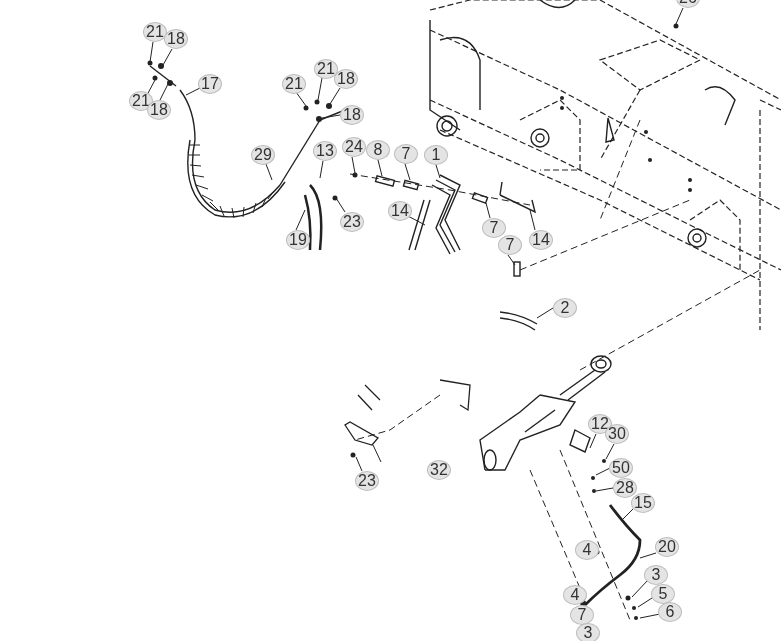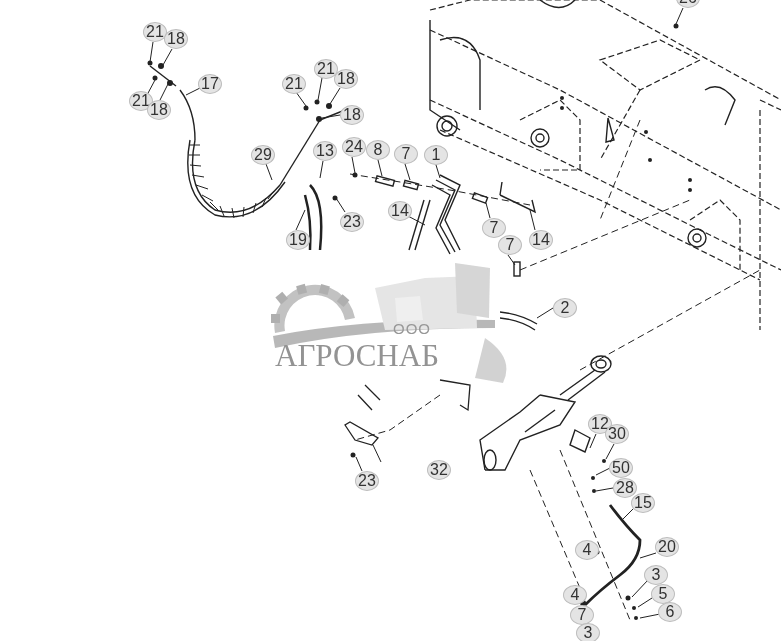--- a/index.html
+++ b/index.html
@@ -179,41 +179,20 @@
         <path d="M652 598 L638 607"></path>
           <path d="M583 596 L574 590"></path>
         <path d="M660 614 L640 618"></path>
           <path d="M590 612 L582 605"></path>
         <path d="M596 632 L590 628"></path>
           <path d="M683 8 L676 24"></path>
       </g>
     </g>
   </svg>
 
-  <div class="watermark">
-    <svg width="290" height="130" viewBox="0 0 290 130" style="position:absolute;left:0;top:0;">
-      <g fill="#bdbdbd">
-        <path d="M30 75 A40 40 0 1 1 110 60 L100 62 A30 30 0 1 0 40 73 Z"></path>
-        <g fill="#a9a9a9">
-          <rect x="32" y="36" width="9" height="9" transform="rotate(-40 36 40)"></rect>
-          <rect x="52" y="27" width="9" height="9" transform="rotate(-15 56 31)"></rect>
-          <rect x="75" y="27" width="9" height="9" transform="rotate(15 79 31)"></rect>
-          <rect x="94" y="38" width="9" height="9" transform="rotate(40 98 42)"></rect>
-          <rect x="26" y="56" width="9" height="9"></rect>
-        </g>
-        <path d="M28 78 Q120 60 250 62 L250 70 Q120 70 30 90 Z" fill="#b3b3b3"></path>
-        <path d="M130 30 L180 20 L230 18 L232 70 L140 72 Z" fill="#e3e3e3"></path>
-        <path d="M210 5 L245 10 L244 60 L212 55 Z" fill="#d3d3d3"></path>
-        <path d="M150 40 L175 38 L178 62 L152 64 Z" fill="#eeeeee"></path>
-        <path d="M240 80 Q270 100 258 125 L230 120 Z" fill="#cfcfcf"></path>
-      </g>
-    </svg>
-    <div class="wm-ooo">ООО</div>
-    <div class="wm-name">АГРОСНАБ</div>
-  </div>
 
   <div id="callouts">
       <div class="callout" style="left: 153px; top: 32px;">21</div>
       <div class="callout" style="left: 174px; top: 39px;">18</div>
       <div class="callout" style="left: 139px; top: 101px;">21</div>
       <div class="callout" style="left: 157px; top: 110px;">18</div>
       <div class="callout" style="left: 208px; top: 84px;">17</div>
       <div class="callout" style="left: 292px; top: 84px;">21</div>
       <div class="callout" style="left: 324px; top: 69px;">21</div>
       <div class="callout" style="left: 344px; top: 79px;">18</div>

